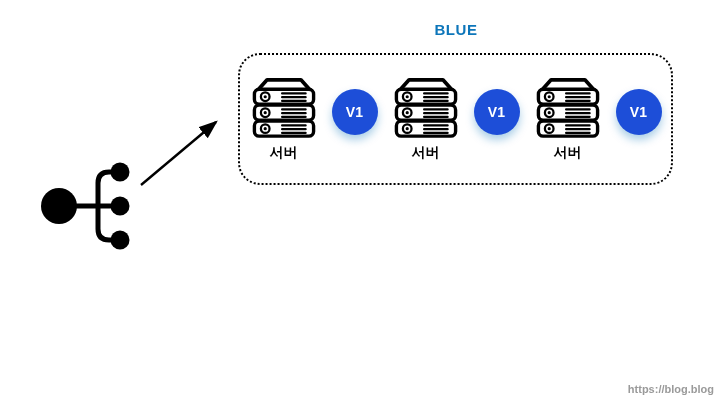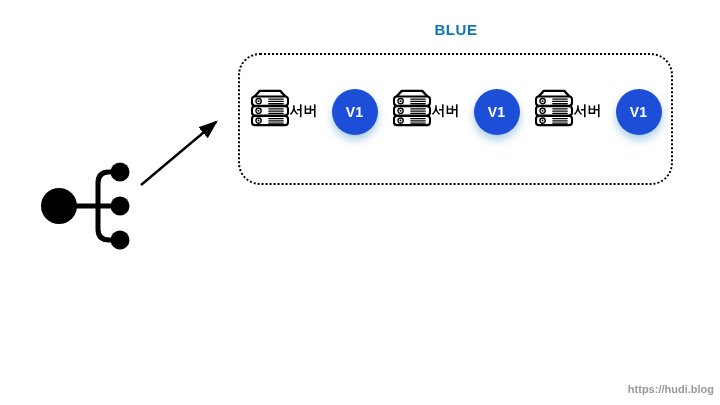--- a/index.html
+++ b/index.html
@@ -32,20 +32,21 @@
     justify-content: center;
     align-items: flex-start;
     gap: 14px;
     box-sizing: content-box;
   }
 
   .server-group {
     width: 68px;
     margin-top: 22px;
     display: flex;
+    flex-direction: column;
     align-items: center;
     justify-content: flex-end;
   }
   .server-label {
     margin-top: 5px;
     font-size: 14px;
     font-weight: bold;
     color: #000000;
     white-space: nowrap;
   }
@@ -208,15 +209,15 @@
 
   <svg class="arrow-svg" width="96" height="82" viewBox="0 0 96 82">
     <defs>
       <marker id="ah" markerWidth="10" markerHeight="8" refX="7" refY="3" orient="auto">
         <path d="M0,0 L8,3 L0,6 Z" fill="#000"></path>
       </marker>
     </defs>
     <line x1="7" y1="75" x2="82" y2="12" stroke="#000" stroke-width="2.4" marker-end="url(#ah)"></line>
   </svg>
 
-  <div class="watermark">https://hudi.blog</div>
+  <div class="watermark">https://blog.blog</div>
 
 </div>
 
 </body></html>

